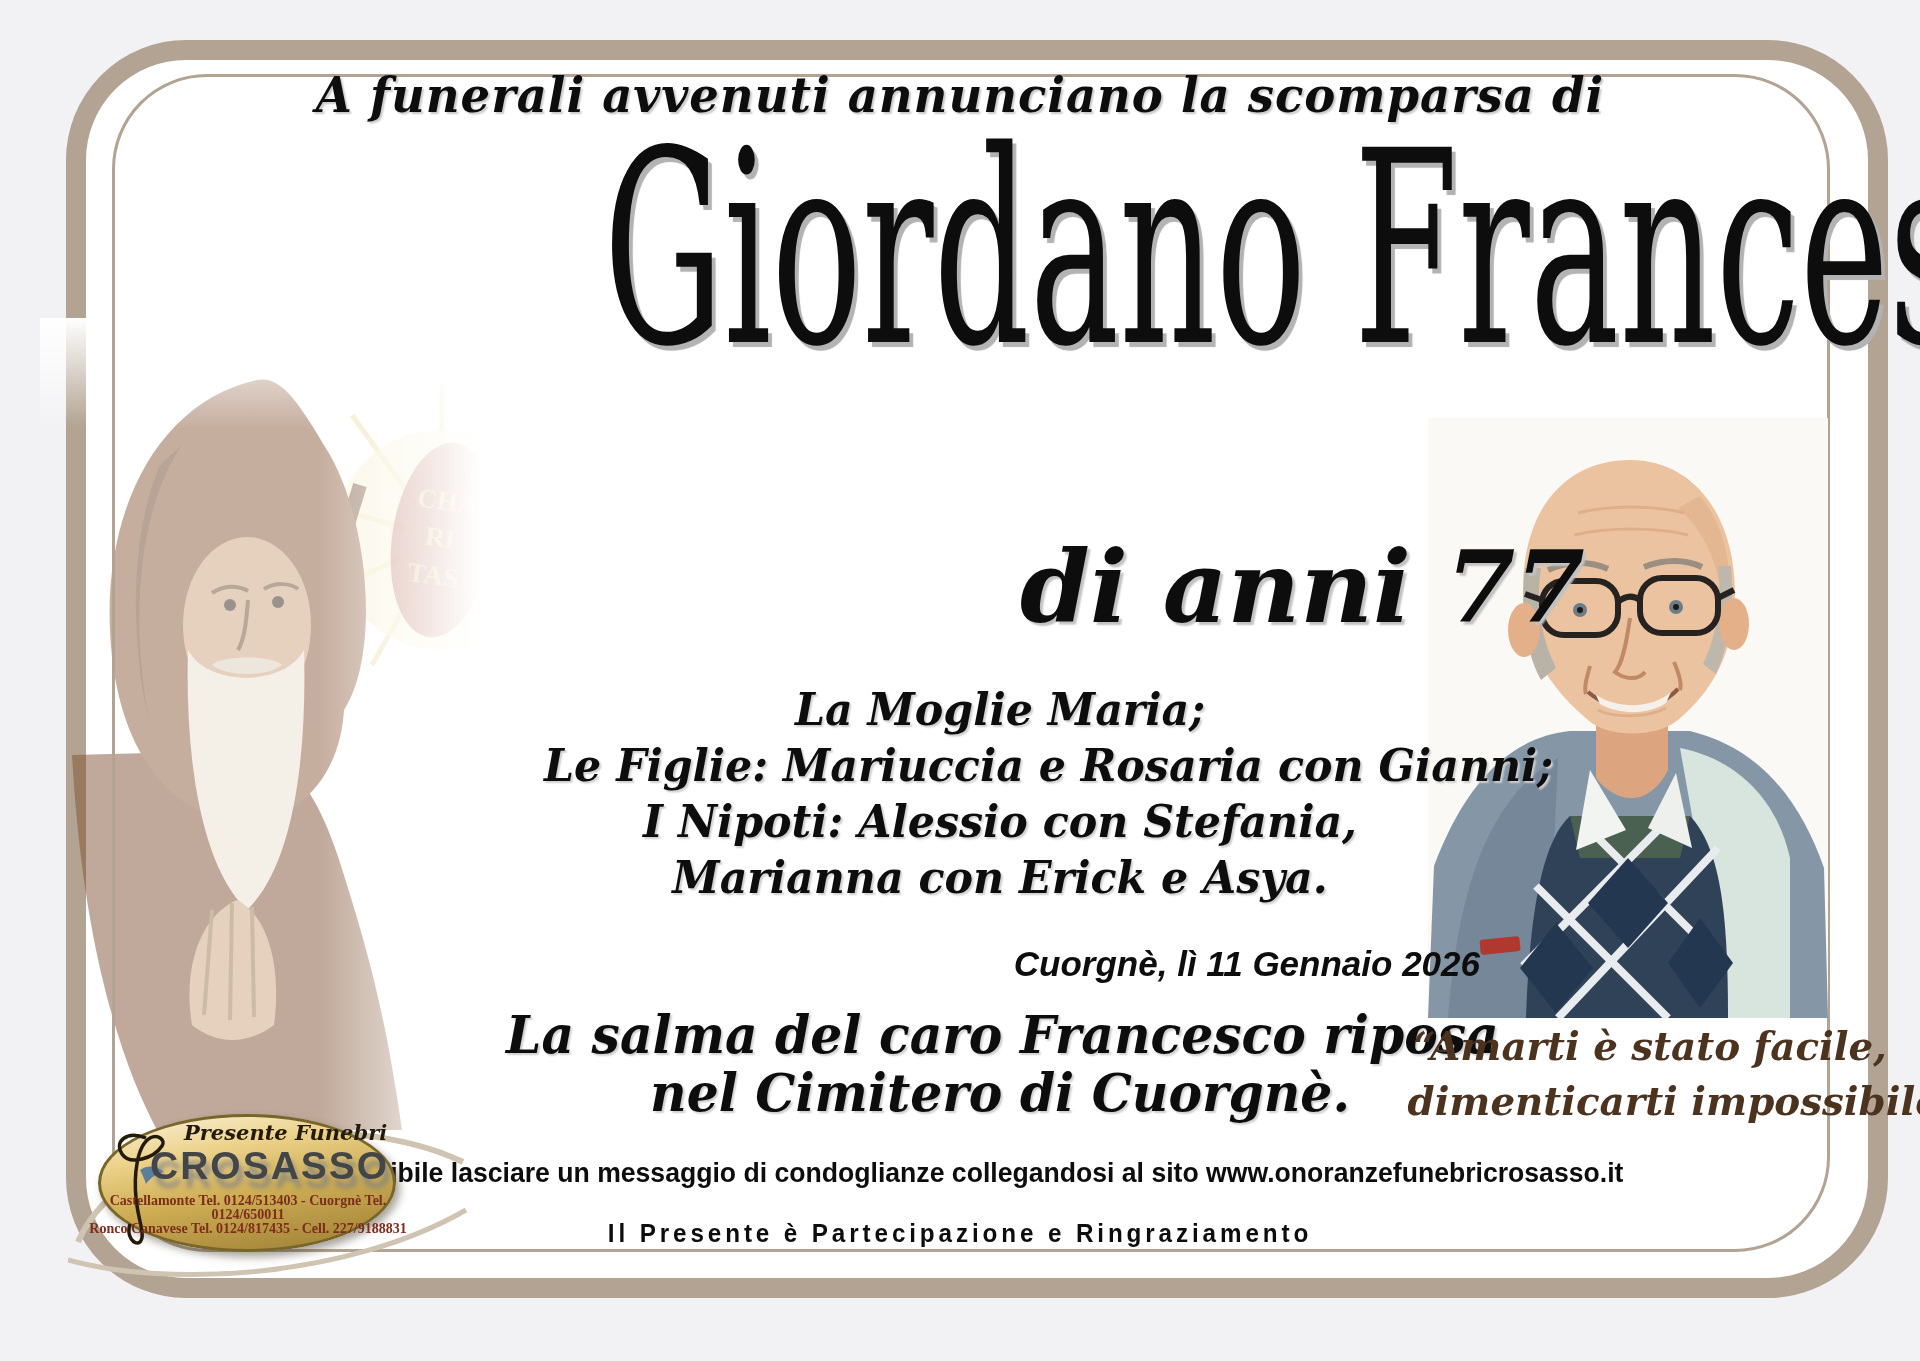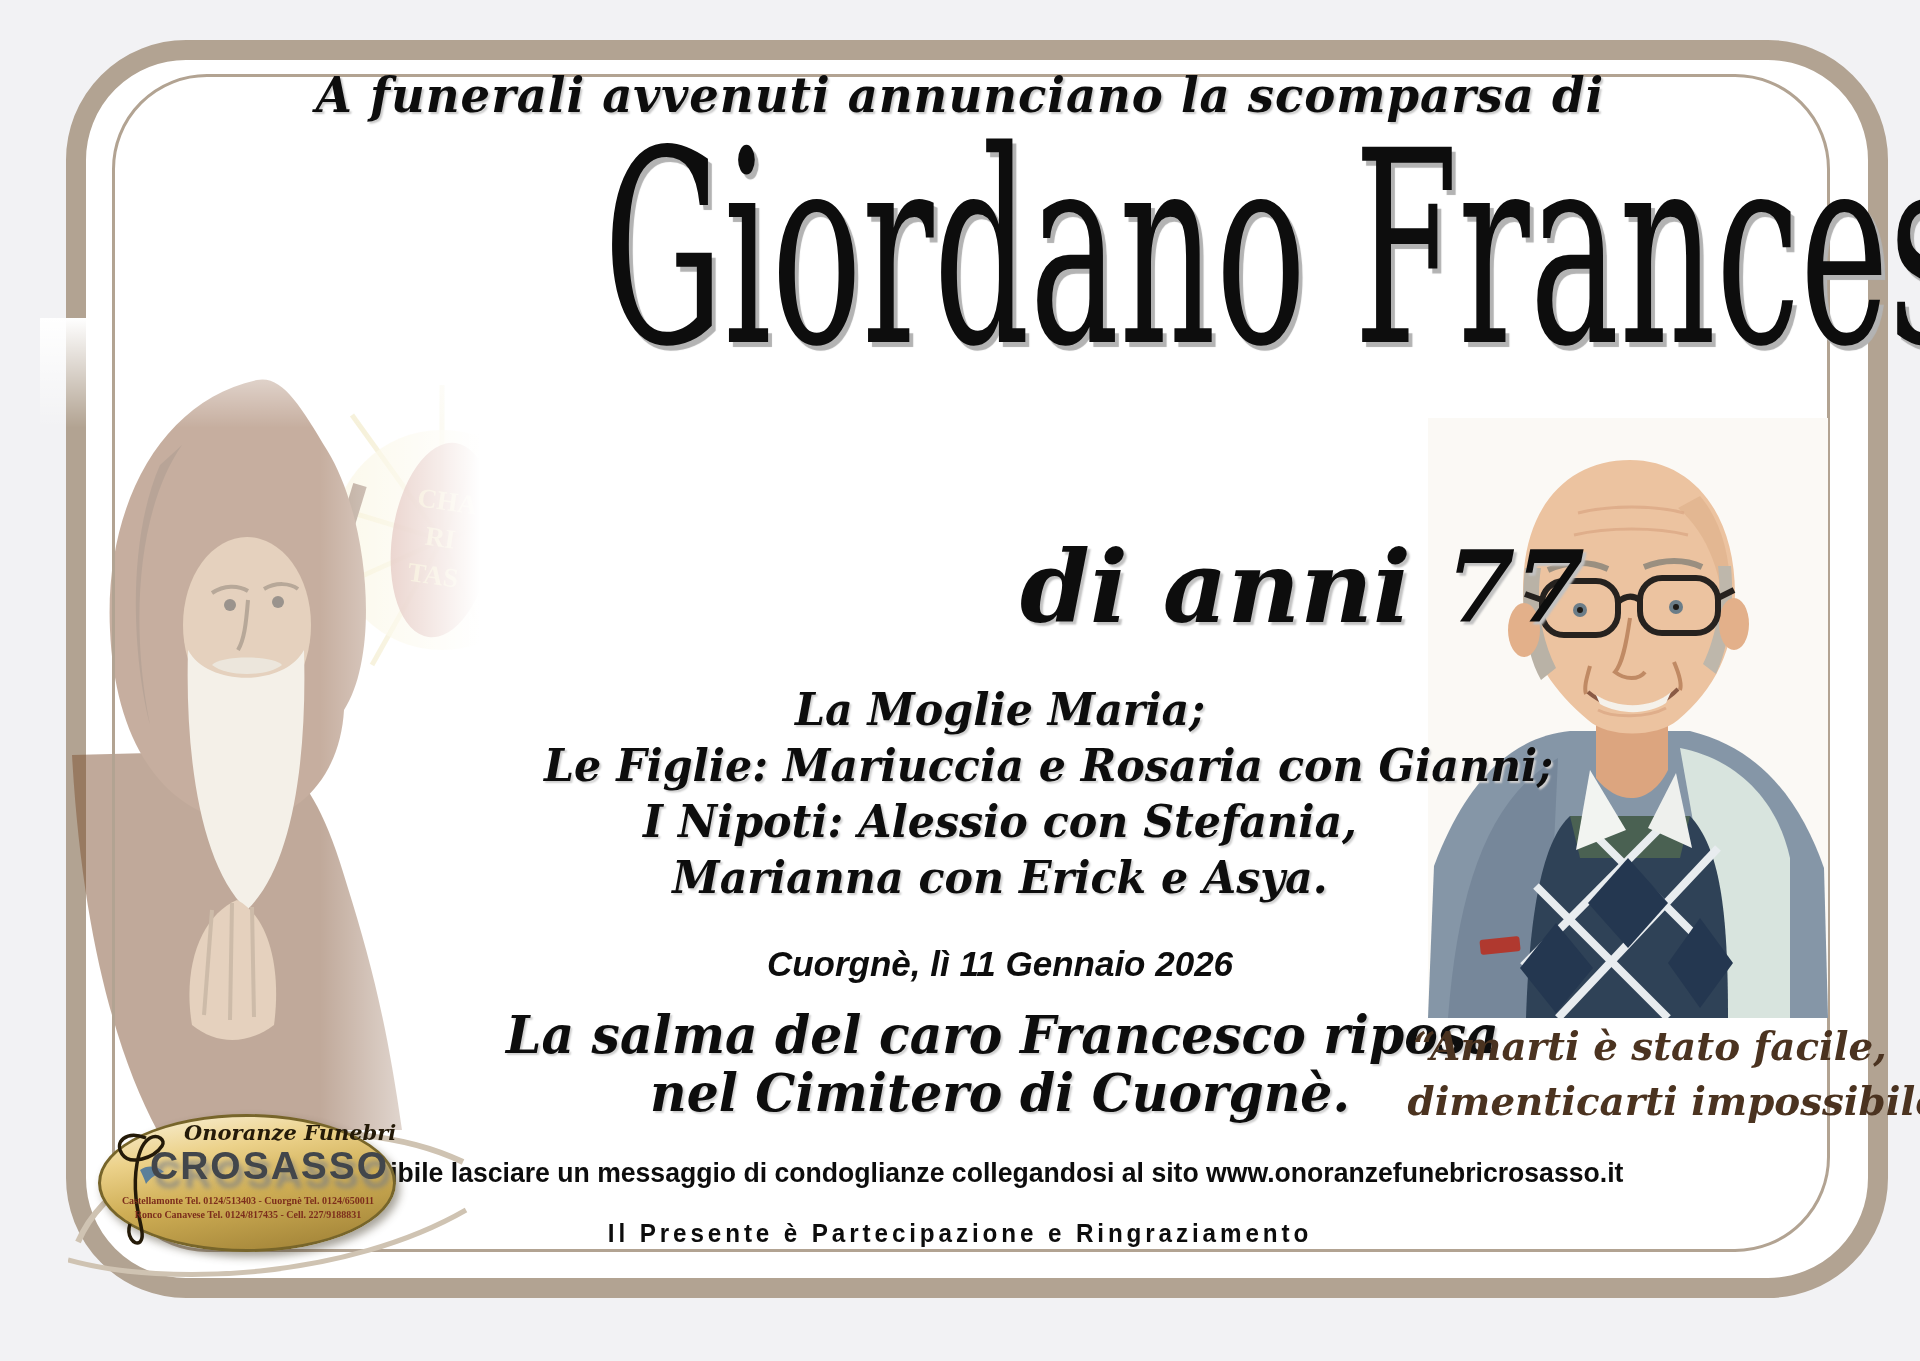--- a/index.html
+++ b/index.html
@@ -46,21 +46,21 @@
     font-family:"DejaVu Serif",serif;font-style:italic;font-weight:700;font-size:100px;
     text-shadow:3px 3px 2px #c2c2c2;
   }
   .family{
     top:682px;left:520px;width:960px;text-align:center;
     font-family:"DejaVu Serif",serif;font-style:italic;font-weight:700;
     font-size:45px;line-height:56px;transform:scaleX(.95);
     text-shadow:2px 2px 2px #cfcfcf;
   }
   .dateline{
-    top:944px;left:520px;width:960px;text-align:center;
+    top:944px;left:520px;width:960px;text-align:right;
     font-family:"Liberation Sans",sans-serif;font-style:italic;font-weight:700;
     font-size:35px;
   }
   .resting{
     top:1005px;left:480px;width:1040px;text-align:center;
     font-family:"DejaVu Serif",serif;font-style:italic;font-weight:700;
     font-size:53px;line-height:58px;transform:scaleX(.95);
     text-shadow:2px 2px 2px #cfcfcf;
   }
   .quote{
@@ -101,21 +101,21 @@
   .logo-name{
     position:absolute;left:62px;top:44px;
     font-family:"Liberation Sans",sans-serif;font-weight:700;
     font-size:39px;letter-spacing:2px;color:#42464b;white-space:nowrap;
     text-shadow:4px 9px 5px rgba(110,120,140,.65);
     text-align:center;
   }
   .logo-contacts{
     position:absolute;left:0;top:94px;width:100%;text-align:center;
     font-family:"Liberation Serif",serif;font-weight:700;
-    font-size:10px;line-height:14px;color:#7c2d1c;
+    font-size:14px;line-height:14px;color:#7c2d1c;
   }
 </style>
 </head>
 <body>
 
 <div class="stage">
 
   <div class="paper"></div>
 
   <div class="saint-wrap">
@@ -269,21 +269,21 @@
   <div class="logo">
     <svg class="logo-swoosh" width="400" height="190" viewBox="0 0 400 190">
       <path d="M 10,150 C 60,35 280,15 395,70" stroke="#cfc3b2" stroke-width="6" fill="none"></path>
       <path d="M 0,168 C 100,196 280,186 398,118" stroke="#cfc3b2" stroke-width="5" fill="none"></path>
     </svg>
     <div class="logo-oval"></div>
     <svg width="80" height="120" viewBox="0 0 80 120" style="position:absolute;left:18px;top:28px;">
       <path d="M 40,10 C 20,2 8,14 16,26 C 24,38 48,30 56,18 C 60,12 52,6 44,10 C 30,18 28,50 30,70 C 32,92 40,108 34,114 C 28,118 20,108 24,96" stroke="#241a08" stroke-width="3.5" fill="none"></path>
       <path d="M 34,42 C 42,36 52,38 58,44 C 50,46 44,50 40,56 C 38,50 36,46 34,42 Z" fill="#5b7f9a"></path>
     </svg>
-    <div class="logo-sector">Onoranze Funebri</div>
+    <div class="logo-sector">Presente Funebri</div>
     <div class="logo-name">CROSASSO</div>
     <div class="logo-contacts">
       <div>Castellamonte Tel. 0124/513403 - Cuorgnè Tel. 0124/650011</div>
       <div>Ronco Canavese Tel. 0124/817435 - Cell. 227/9188831</div>
     </div>
   </div>
 
   <div class="inner-line"></div>
 </div>
 

